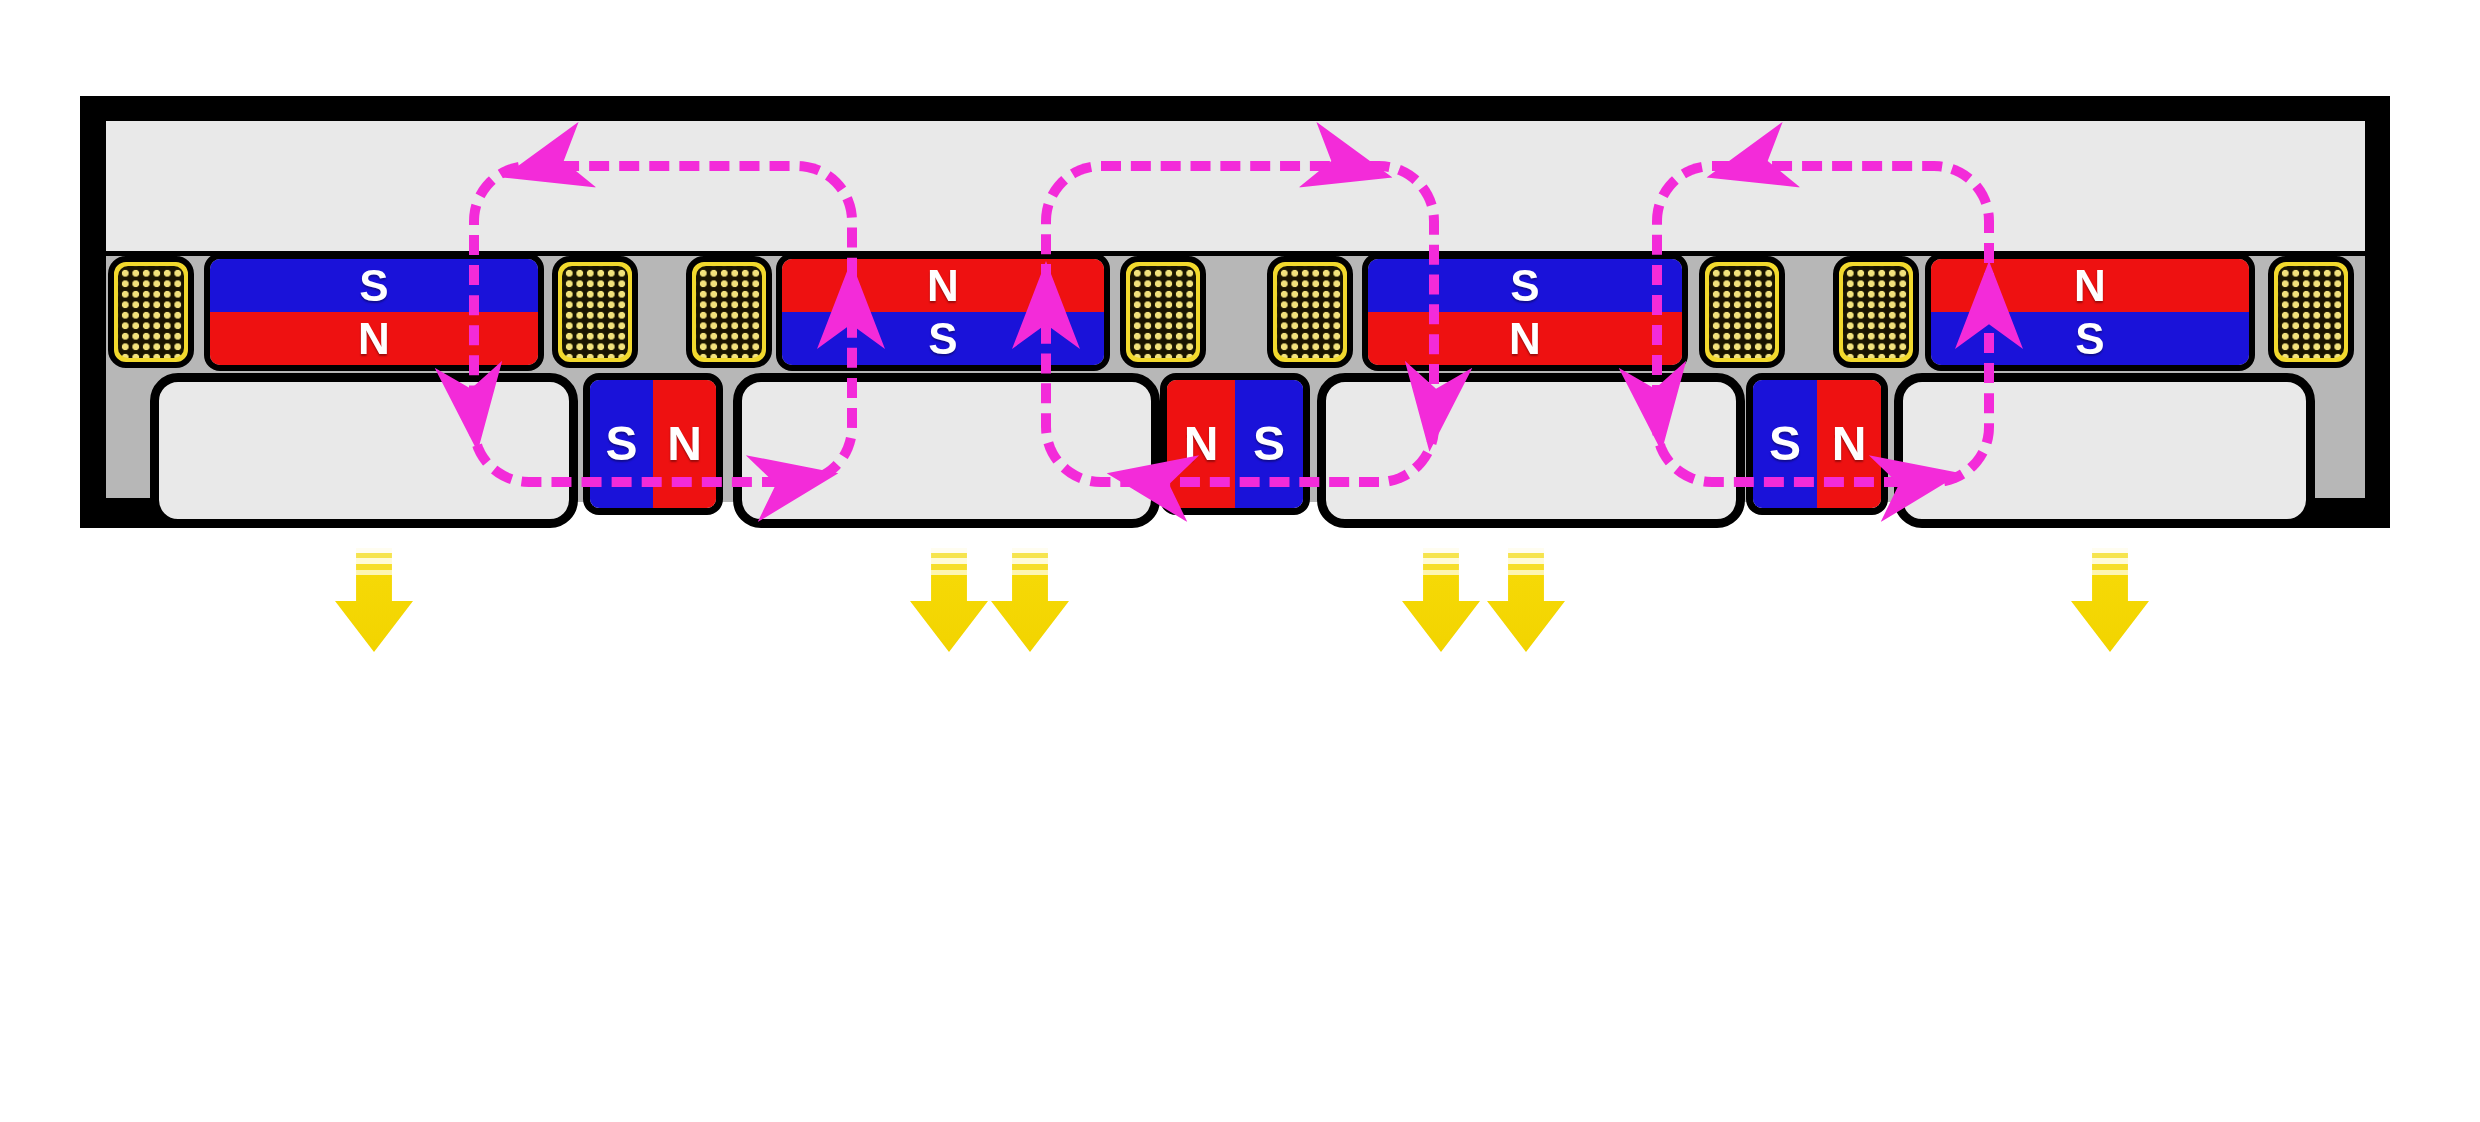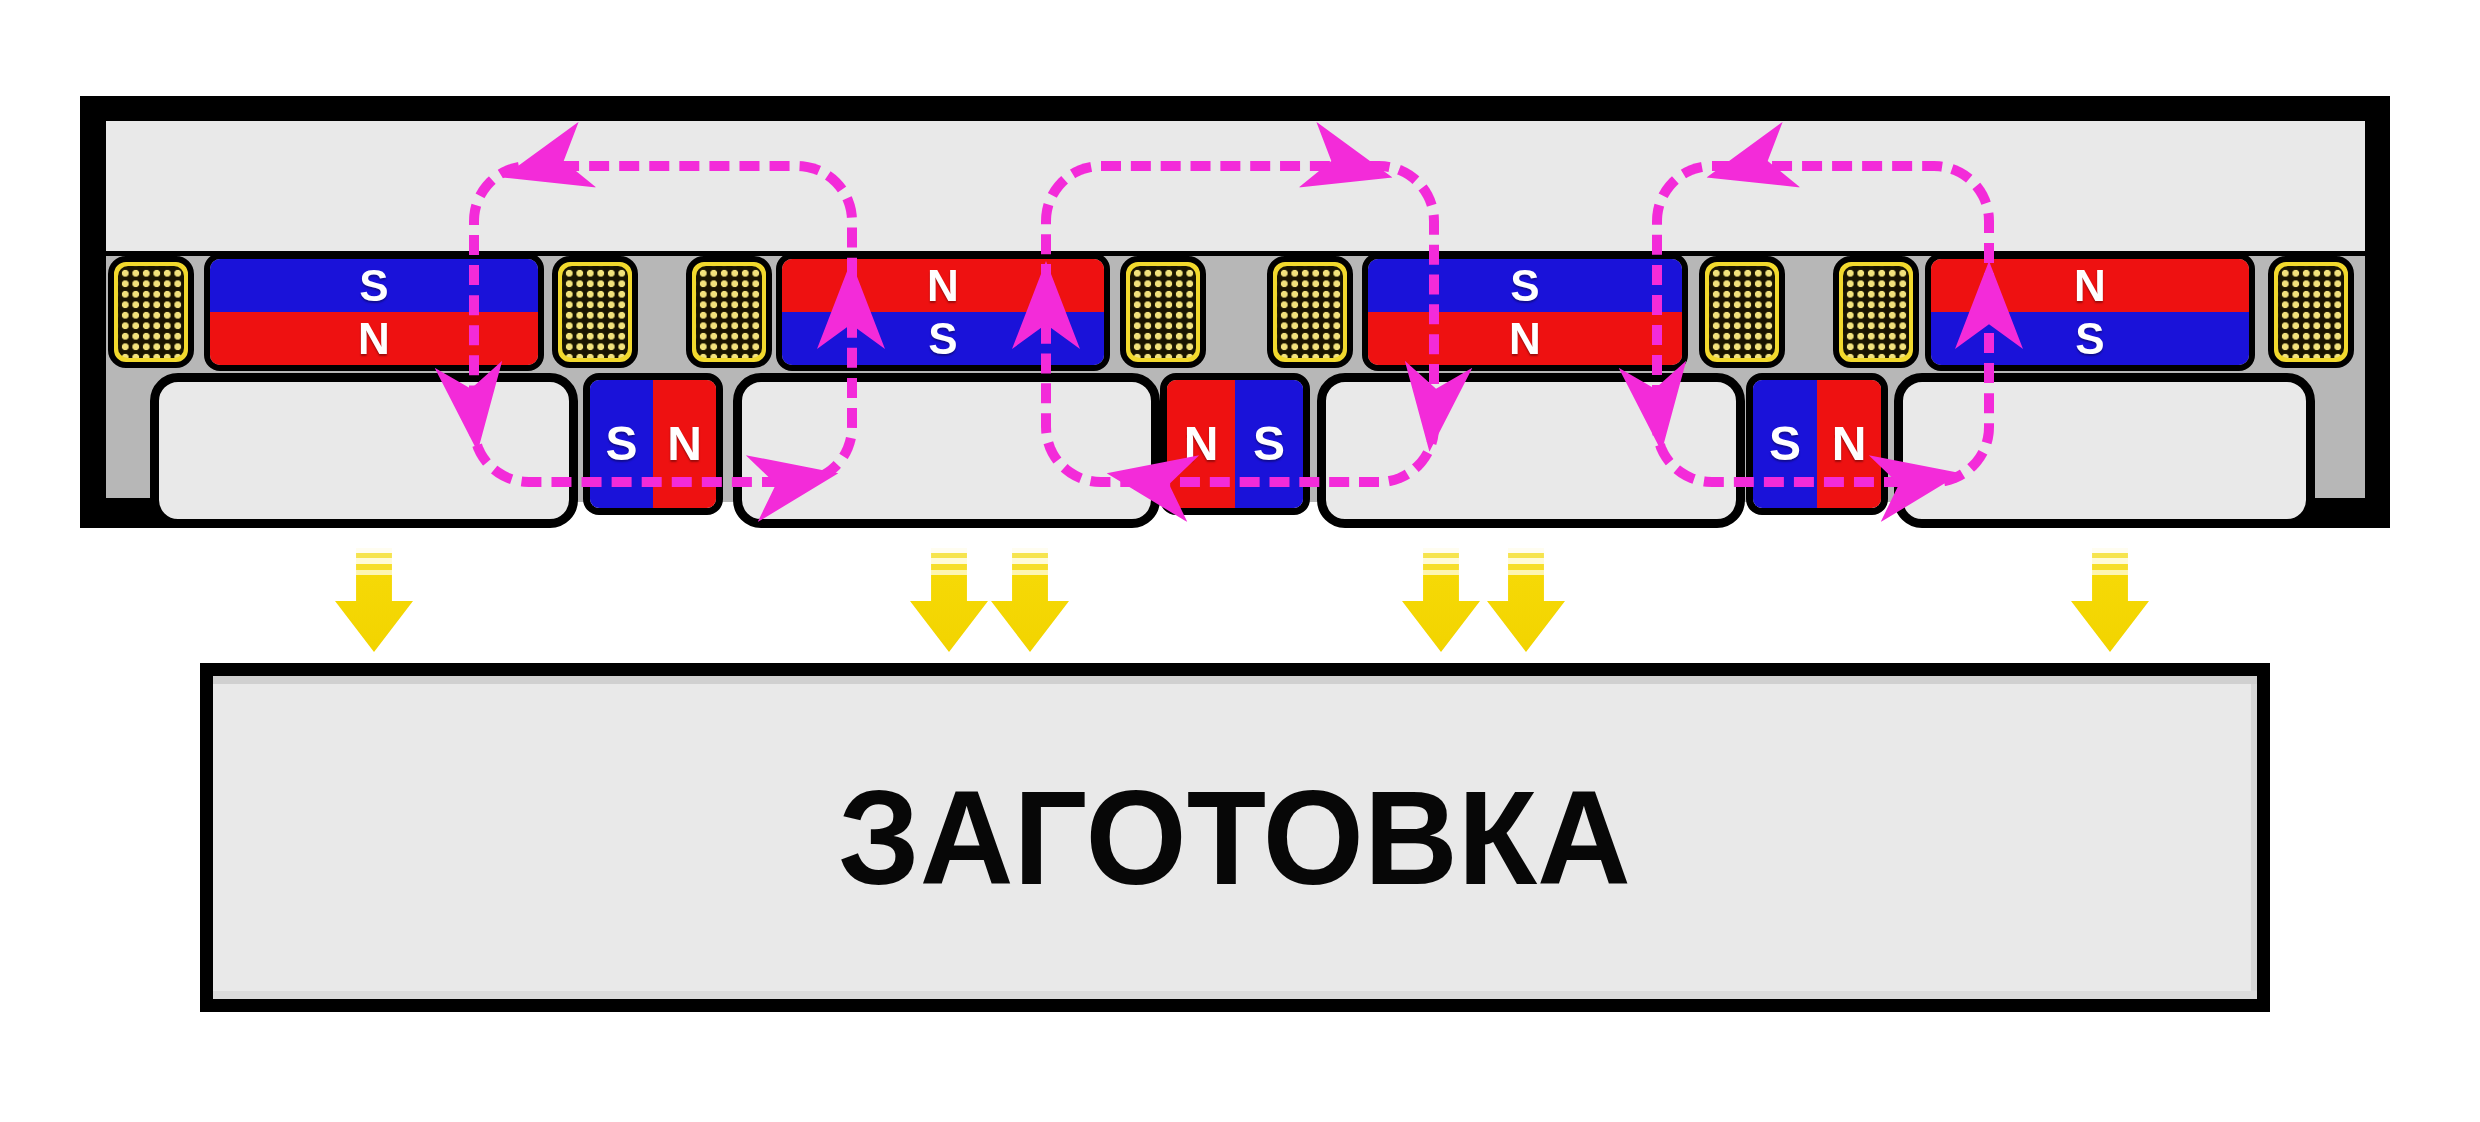--- a/index.html
+++ b/index.html
@@ -106,23 +106,20 @@
     color:#070707;
     transform:scaleX(0.97);
     white-space:nowrap;
   }
 </style>
 </head>
 <body>
 
 <div id="stage">
   <div id="chuck"></div>
-  <div class="abs workpiece" id="workpiece" style="left: 200px; top: 663px; width: 2070px; height: 349px;">
-    <div class="workpiece-label">ЗАГОТОВКА</div>
-  </div>
 <div class="abs frame-part" style="left: 80px; top: 96px; width: 2310px; height: 25px;"></div>
     <div class="abs frame-part" style="left: 80px; top: 96px; width: 26px; height: 432px;"></div>
     <div class="abs frame-part" style="left: 2365px; top: 96px; width: 25px; height: 432px;"></div>
     <div class="abs frame-part" style="left: 80px; top: 498px; width: 175px; height: 30px; z-index: 3;"></div>
     <div class="abs frame-part" style="left: 2215px; top: 498px; width: 175px; height: 30px; z-index: 3;"></div>
     <div class="abs top-plate" style="left: 106px; top: 121px; width: 2259px; height: 130px; z-index: 2;"></div>
     <div class="abs separator" style="left: 106px; top: 251px; width: 2259px; height: 5px; z-index: 2;"></div>
     <div class="abs mid-strip" style="left: 106px; top: 256px; width: 2259px; height: 246px; z-index: 2;"></div>
     <div class="abs pole" style="left: 150px; top: 373px; width: 428px; height: 155px;"></div>
     <div class="abs pole" style="left: 733px; top: 373px; width: 427px; height: 155px;"></div>

